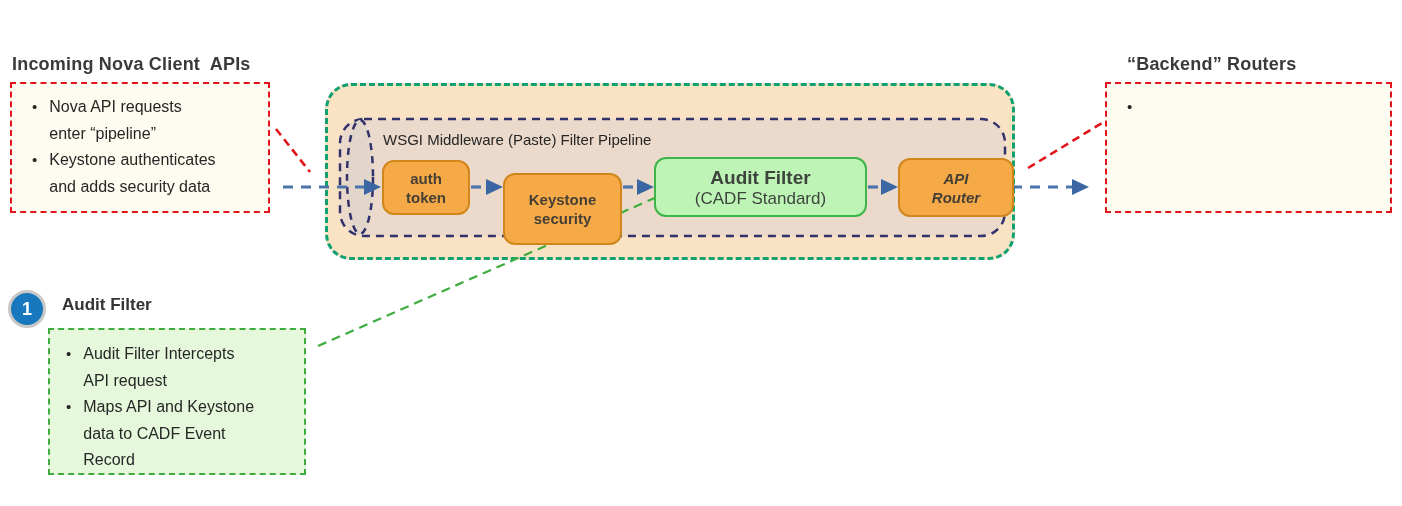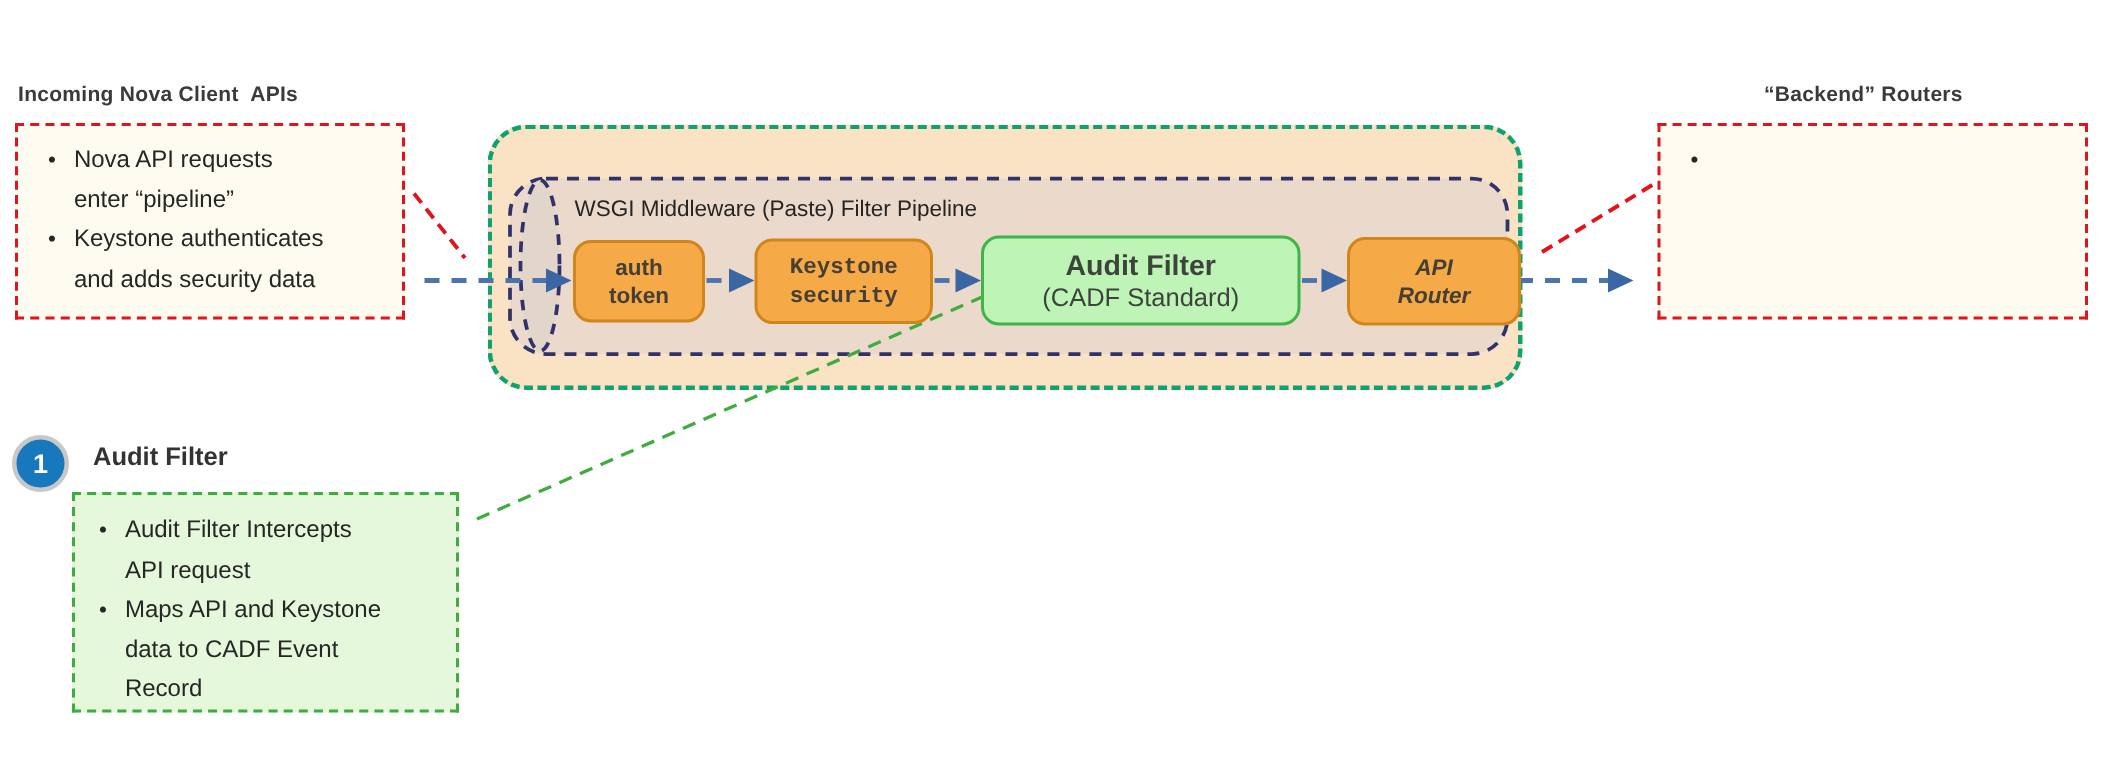--- a/index.html
+++ b/index.html
@@ -2,21 +2,21 @@
 <html><head>
 <meta charset="utf-8">
 <style>
   html,body { margin:0; padding:0; background:#ffffff; }
   .canvas {
     position:relative; width:1402px; height:506px; overflow:hidden;
     background:#ffffff; font-family:"Liberation Sans", sans-serif;
   }
   
   .note-heading {
-    position:absolute; font-size:14px; font-weight:bold; color:#3a3a3a;
+    position:absolute; font-size:18px; font-weight:bold; color:#3a3a3a;
     white-space:pre; z-index:2; letter-spacing:0.2px;
   }
   
   .note-box {
     position:absolute; box-sizing:border-box; z-index:2;
     border:2px dashed #e0151b; background:#fefcf0;
     padding:10px 6px 6px 20px;
   }
   .green-note {
     border:2px dashed #3fac3f; background:#e6f8dc;
@@ -48,21 +48,21 @@
   }
   .stage.orange {
     background:#f5a947; border:2px solid #d1861c;
     color:#453f35; font-weight:bold; font-size:15px; line-height:19px;
   }
   .stage.green { background:#bef4b6; border:2px solid #3fb549; color:#3c443c; }
   .stage.green .l1 { font-size:19px; font-weight:600; line-height:23px; }
   .stage.green .l2 { font-size:17px; font-weight:400; line-height:20px; }
 
   #stage-auth    { left:382px; top:160px; width:88px;  height:55px; }
-  #stage-keystone{ left:503px; top:159px; width:119px; height:57px;font-family:Liberation Mono, monospace; }
+  #stage-keystone{ left:503px; top:173px; width:119px; height:72px; }
   #stage-audit   { left:654px; top:157px; width:213px; height:60px; }
   #stage-router  { left:898px; top:158px; width:116px;  height:59px;font-style:italic; }
 
   
   .badge-ring {
     position:absolute; left:8px; top:290px; width:32px; height:32px;
     border-radius:50%; background:#1878be; border:3px solid #c8c8c8;
     display:flex; align-items:center; justify-content:center;
     color:#ffffff; font-size:18px; font-weight:bold; z-index:2;
   }
@@ -135,21 +135,21 @@
   </div>
   <div class="stage green" id="stage-audit">
     <span class="l1">Audit Filter</span>
     <span class="l2">(CADF Standard)</span>
   </div>
   <div class="stage orange" id="stage-router">
     <span class="l1">API</span>
     <span class="l2">Router</span>
   </div>
 
-  <div class="note-heading" style="left:1176px; top:54px;">“Backend” Routers</div>
+  <div class="note-heading" style="left:1127px; top:54px;">“Backend” Routers</div>
   <div class="note-box" style="left:1105px; top:82px; width:287px; height:131px;">
     <div class="bullet-row">
       <span class="dot">•</span>
     </div>
   </div>
 
   <div class="badge-ring">
     <span>1</span>
   </div>
   <div class="callout-title">Audit Filter</div>

